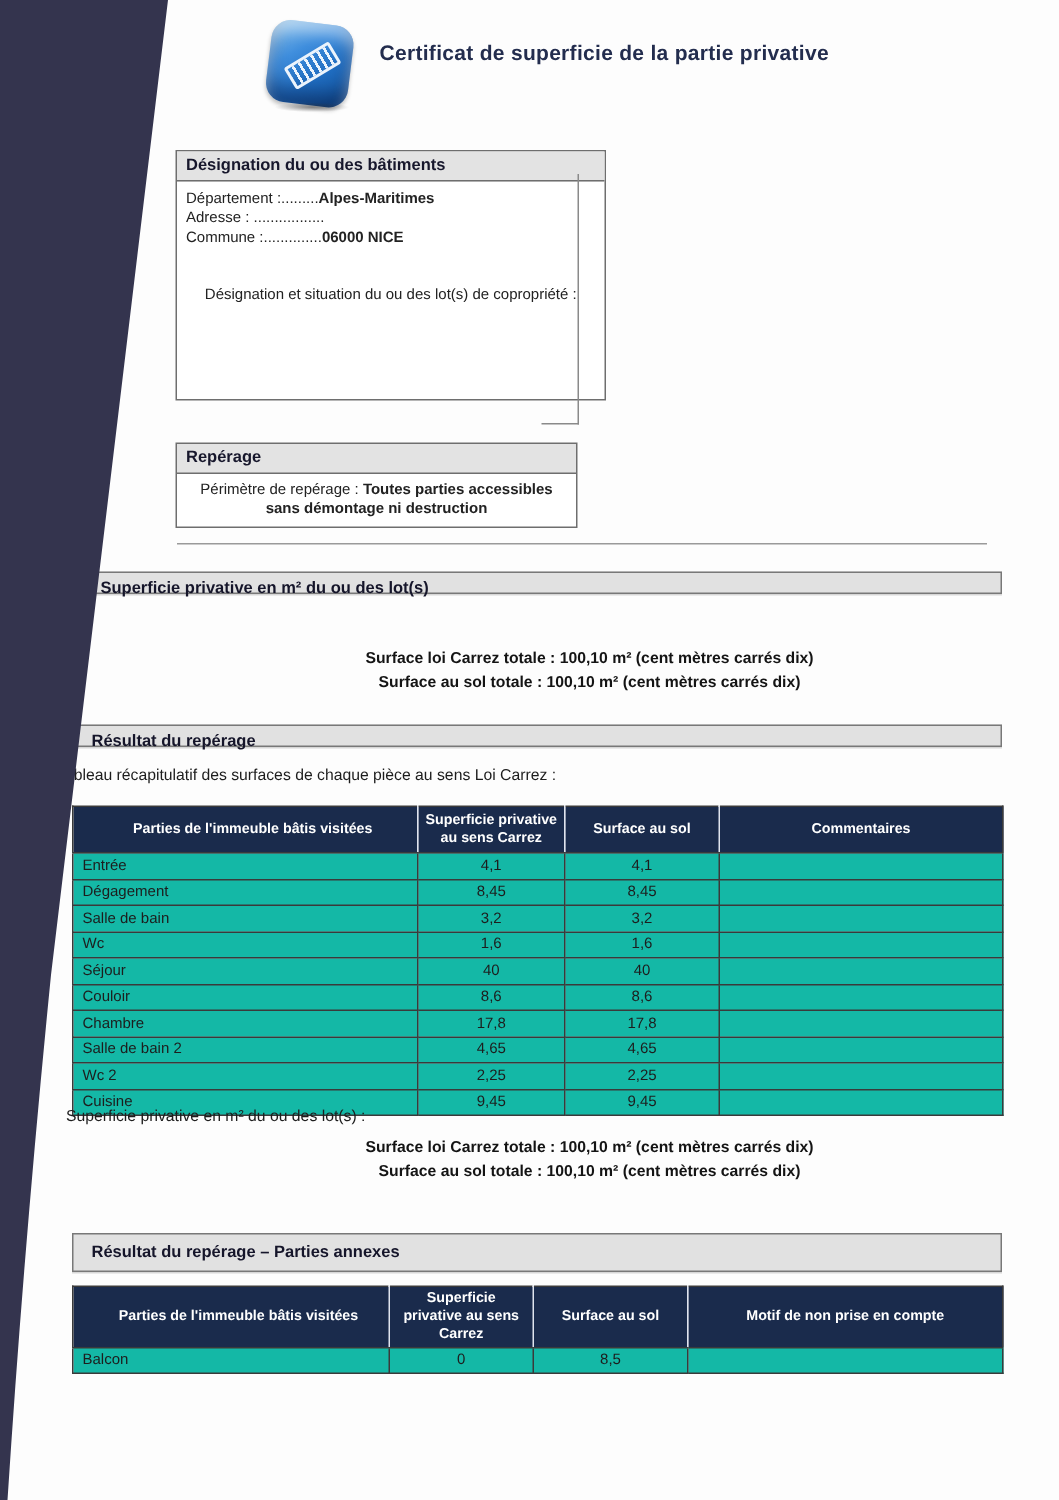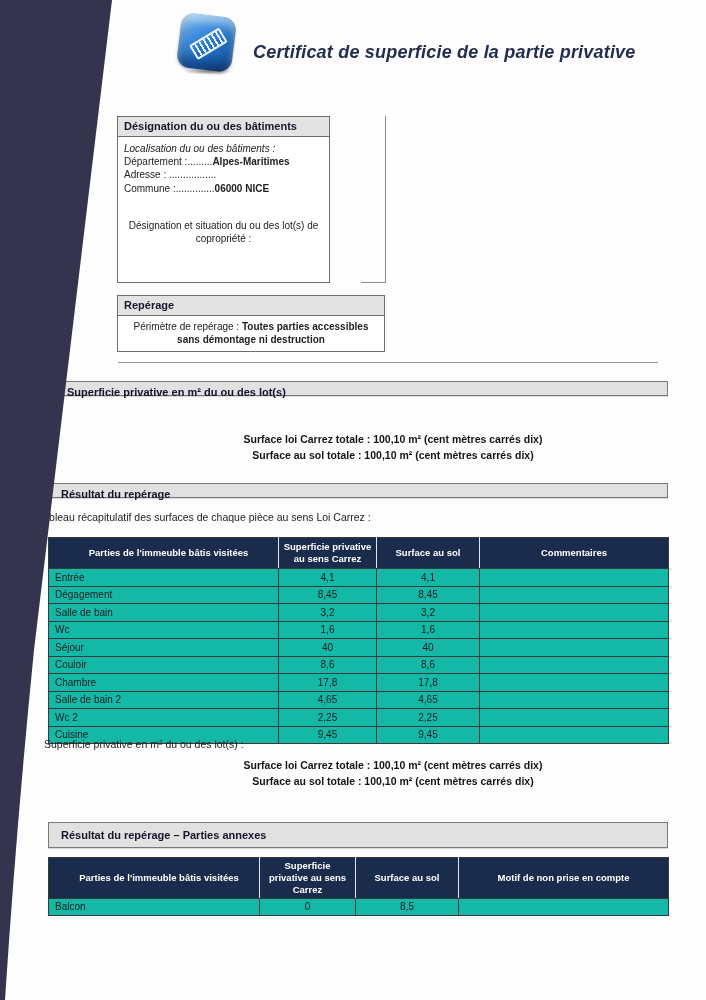--- a/index.html
+++ b/index.html
@@ -26,32 +26,32 @@
     position:absolute;left:12px;top:20px;width:31px;height:13px;
     border:2px solid #ecf4fc;border-radius:2px;
     transform:rotate(-38deg);
     background:repeating-linear-gradient(90deg,rgba(236,244,252,0) 0 3px,#ecf4fc 3px 4.8px);
   }
   .logo-shadow{
     position:absolute;left:181px;top:68px;width:54px;height:7px;border-radius:50%;
     background:radial-gradient(ellipse at center,rgba(40,40,40,.45) 0%,rgba(0,0,0,0) 65%);
   }
   .title{
-    position:absolute;left:253px;top:30px;width:420px;
-    font-size:18px;font-weight:bold;color:#232d4e;letter-spacing:.2px;font-style:italic;
+    position:absolute;left:253px;top:18px;width:420px;
+    font-size:14px;font-weight:bold;color:#232d4e;letter-spacing:.2px;
   }
 
   
   .fbox{position:absolute;background:#fff;border:1.5px solid #6e6e6e;box-sizing:border-box;}
   .fbox .fbox-head{
     background:#e3e3e3;border-bottom:1.5px solid #6e6e6e;
     padding:3px 6px 4px 6px;font-size:11px;font-weight:bold;color:#17172c;
   }
   .fbox .fbox-body{padding:5px 6px;font-size:10px;line-height:1.32;color:#222;}
-  .designation-box{left:117px;top:116px;width:213px;height:167px;}
+  .designation-box{left:117px;top:100px;width:287px;height:167px;}
   .ghost-col{
     position:absolute;left:361px;top:116px;width:25px;height:167px;
     border-right:1.5px solid #8a8a8a;border-bottom:1.5px solid #8a8a8a;box-sizing:border-box;
   }
   .reperage-box{left:117px;top:295px;width:268px;height:57px;}
   .reperage-box .fbox-body{text-align:center;padding:4px 8px;}
   .lot-designation{margin-top:24px;text-align:center;}
   .italic{font-style:italic;}
   b{font-weight:bold;text-align:center;}
 
@@ -111,21 +111,20 @@
 
   <div class="logo">
     <div class="ruler"></div>
   </div>
   <div class="logo-shadow"></div>
   <h1 class="title">Certificat de superficie de la partie privative</h1>
 
   <div class="fbox designation-box">
     <div class="fbox-head">Désignation du ou des bâtiments</div>
     <div class="fbox-body">
-      <div class="italic">Localisation du ou des bâtiments :</div>
       <div><span>Département :</span><span>.........</span><b>Alpes-Maritimes</b></div>
       <div><span>Adresse :</span> <span>.................</span></div>
       <div><span>Commune :</span><span>..............</span><b>06000 NICE</b></div>
       <div class="lot-designation">Désignation et situation du ou des lot(s) de copropriété :</div>
     </div>
   </div>
   <div class="ghost-col"></div>
 
   <div class="fbox reperage-box">
     <div class="fbox-head">Repérage</div>

